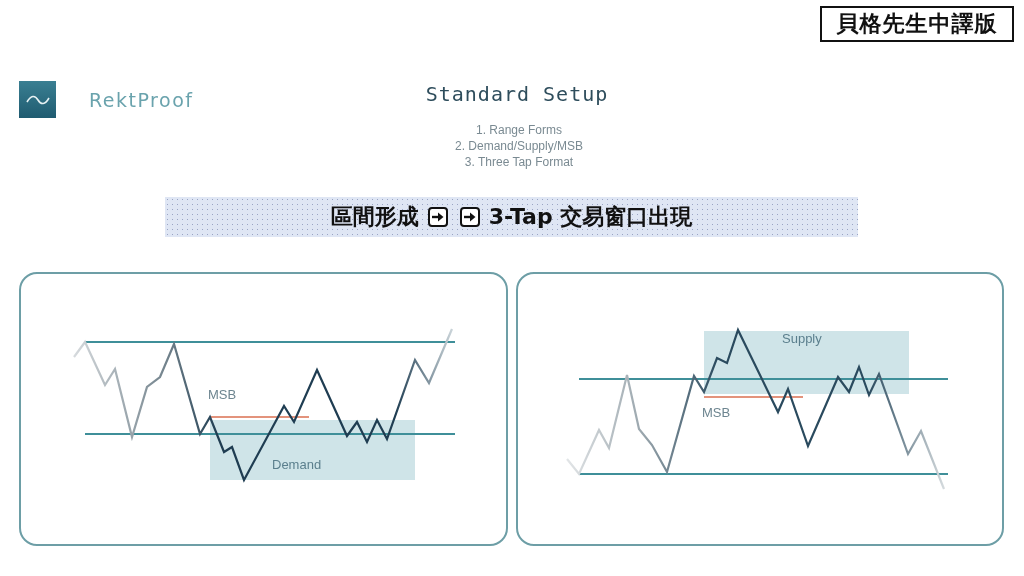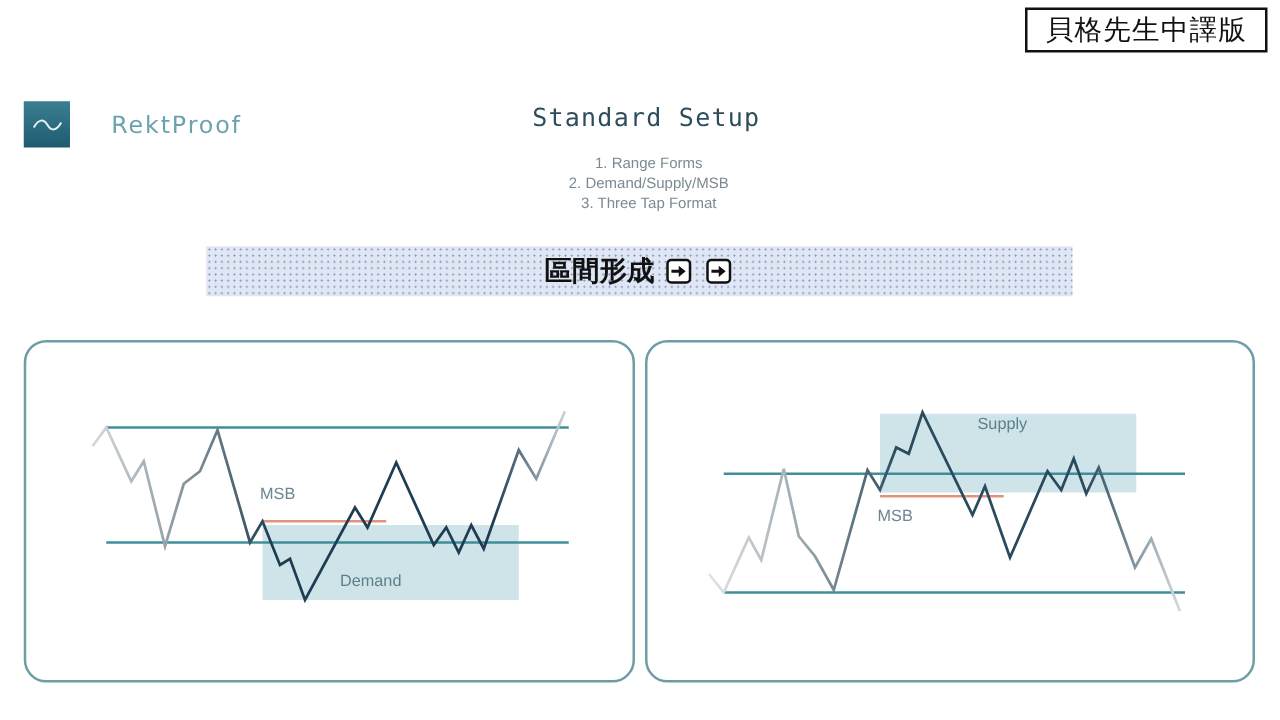--- a/index.html
+++ b/index.html
@@ -1,17 +1,17 @@
 <!DOCTYPE html>
 <html><head>
 <meta charset="utf-8">
 <style>
   html, body { margin:0; padding:0; }
   body { width:1024px; height:576px; background:#ffffff; position:relative; overflow:hidden; font-family:"DejaVu Sans","Liberation Sans",sans-serif; }
-  .badge { position:absolute; left:820px; top:6px; width:194px; height:36px; border:2px solid #111; box-sizing:border-box; background:#fff; display:flex; align-items:center; justify-content:center; font-size:22px; font-weight:normal; color:#111; letter-spacing:1px; }
+  .badge { position:absolute; left:820px; top:6px; width:194px; height:36px; border:2px solid #111; box-sizing:border-box; background:#fff; display:flex; align-items:center; justify-content:center; font-size:22px; font-weight:bold; color:#111; letter-spacing:1px; }
   .logo { position:absolute; left:19px; top:81px; display:flex; align-items:center; }
   .logo-mark { width:37px; height:37px; background:linear-gradient(180deg,#3a7f92 0%,#1f5b70 100%); display:flex; align-items:center; justify-content:center; }
   .logo-text { margin-left:33px; font-family:"DejaVu Sans",sans-serif; font-size:19px; color:#6aa3ad; letter-spacing:1.5px; }
   .title { position:absolute; left:0; width:1034px; top:82px; text-align:center; font-family:"DejaVu Sans Mono","Liberation Mono",monospace; font-size:20px; color:#2e4d5c; letter-spacing:1px; }
   .steps { position:absolute; left:0; width:1038px; top:122px; text-align:center; font-family:"Liberation Sans",sans-serif; font-size:12px; line-height:16px; color:#7a8a92; }
   .banner { position:absolute; left:165px; top:197px; width:693px; height:40px; box-sizing:border-box; background-color:#dfe6f4;
             background-image: radial-gradient(#9aa4c4 0.8px, transparent 0.9px); background-size:5px 5px;
             display:flex; align-items:center; justify-content:center; font-size:22px; font-weight:bold; color:#111; white-space:nowrap; }
   .banner .seg { margin:0 3px; }
   .arrow-box { display:inline-flex; width:20px; height:20px; border:2px solid #111; border-radius:4px; box-sizing:border-box; align-items:center; justify-content:center; margin:0 6px; background:#fff; }
@@ -51,20 +51,21 @@
         <path d="M0 5 H8" stroke="#111" stroke-width="2.4"></path>
         <path d="M6 0.5 L11.5 5 L6 9.5 Z" fill="#111"></path>
       </svg>
   </span>
   <span class="arrow-box">
     <svg width="12" height="10" viewBox="0 0 12 10">
         <path d="M0 5 H8" stroke="#111" stroke-width="2.4"></path>
         <path d="M6 0.5 L11.5 5 L6 9.5 Z" fill="#111"></path>
       </svg>
   </span>
+  <span class="seg">3-Tap 交易窗口出現</span>
 </div>
 
 <div class="panel" style="left:19px; top:272px; width:489px; height:274px;">
   <svg width="489" height="274" viewBox="19 272 489 274">
     <defs>
       <linearGradient id="gl" x1="72" y1="0" x2="450" y2="0" gradientUnits="userSpaceOnUse">
         <stop offset="0" stop-color="#d6dadd"></stop>
         <stop offset="0.25" stop-color="#6f808a"></stop>
         <stop offset="0.38" stop-color="#1f3d52"></stop>
         <stop offset="0.85" stop-color="#1f3d52"></stop>

